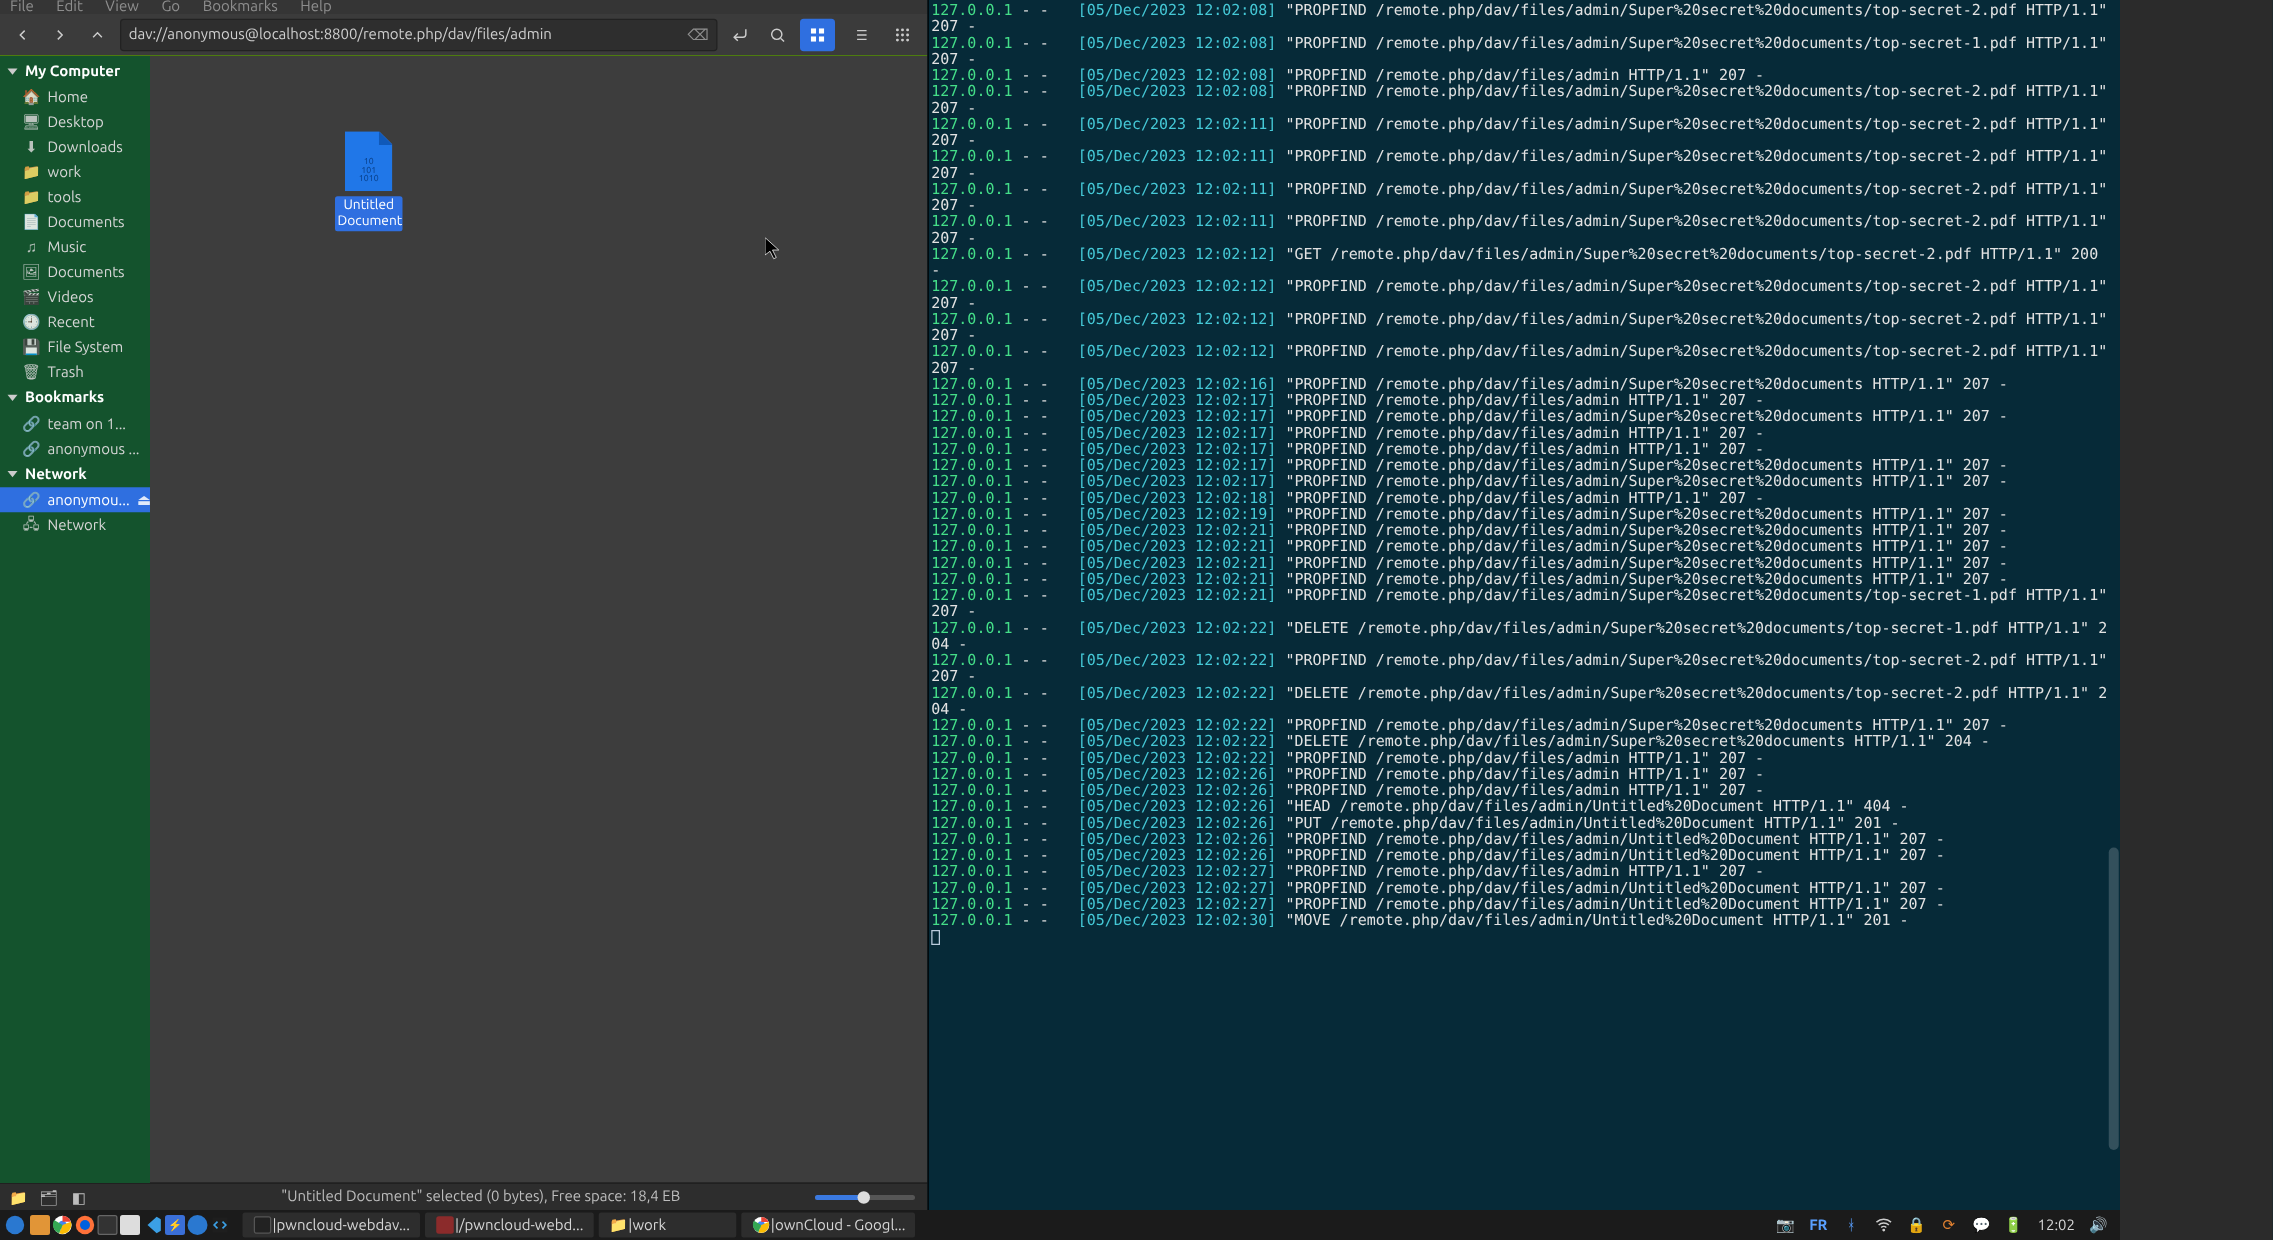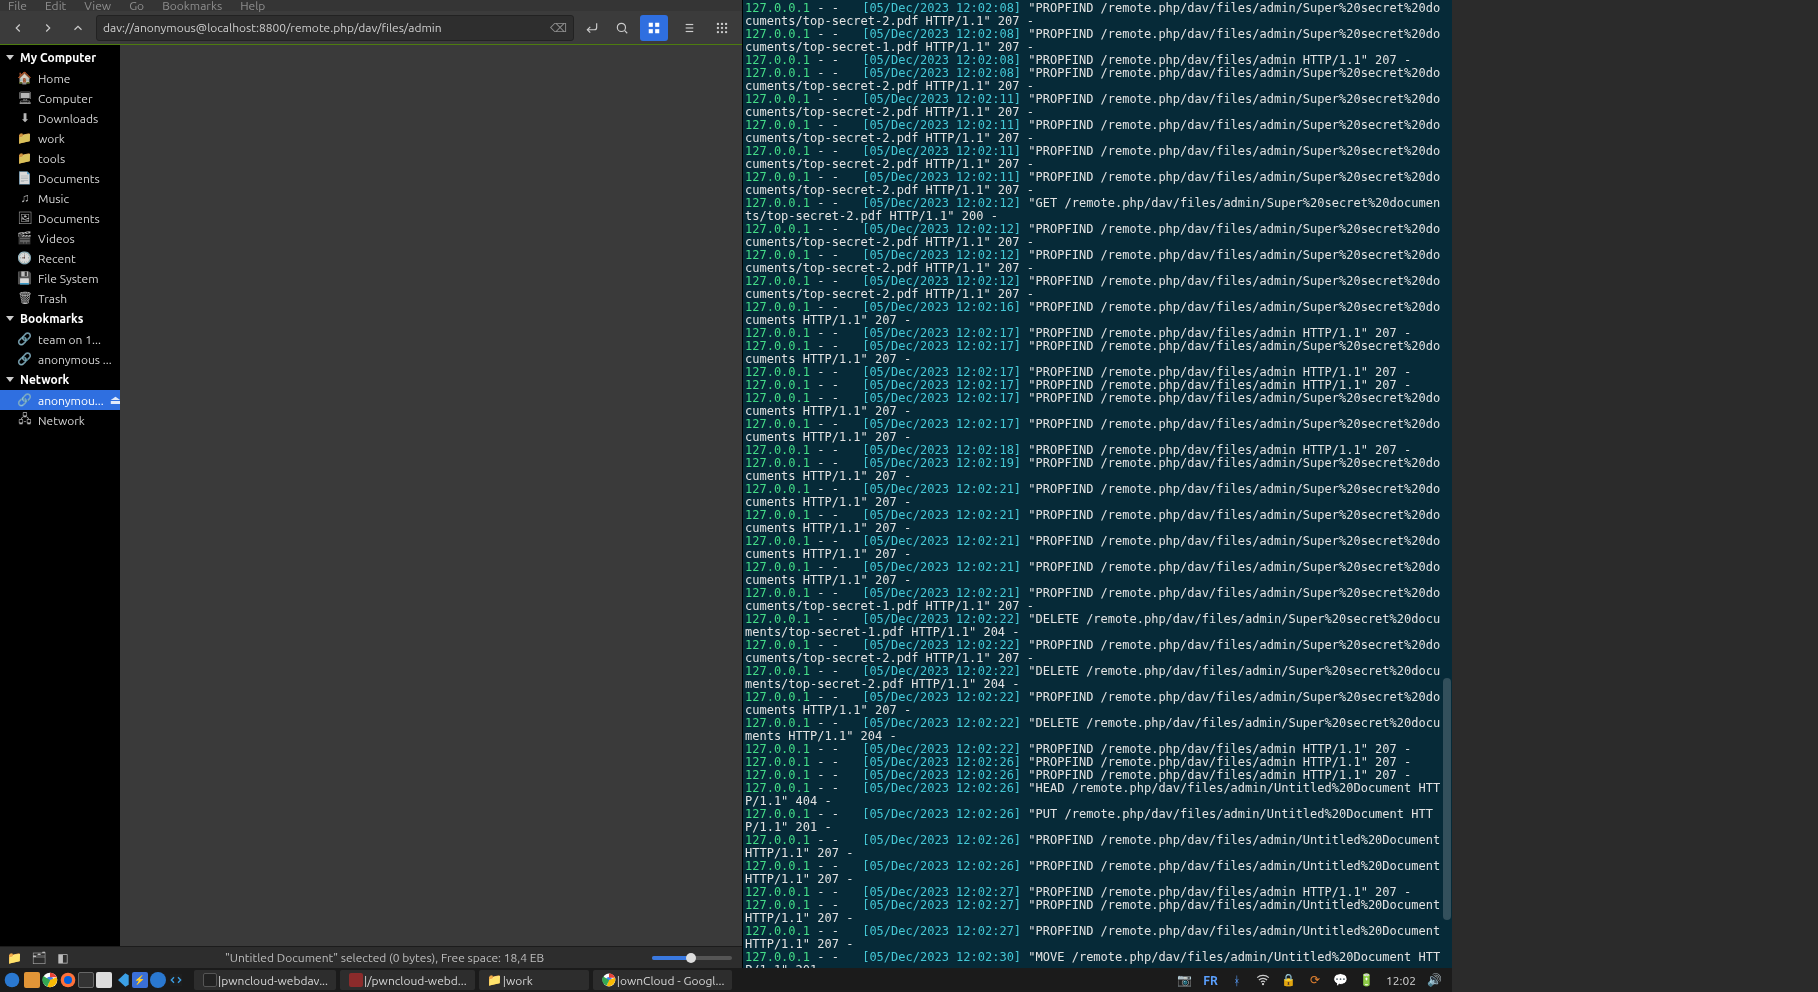--- a/index.html
+++ b/index.html
@@ -1,32 +1,32 @@
 <!DOCTYPE html>
 <html><head>
 <meta charset="utf-8">
 <style>
   * { box-sizing: border-box; margin: 0; padding: 0; }
   html, body { height: 100%; font-family: Ubuntu, "Segoe UI", sans-serif; font-size: 13px; color: #d6d6d6; background: #2b2b2b; overflow: hidden; }
-  .screen { display: flex; width: 1452px; height: 992px; flex-direction: column; border-radius: 26px; }
+  .screen { display: flex; width: 1696px; height: 992px; flex-direction: column; border-radius: 26px; }
 
   
   .apps { display: flex; flex: 1; min-height: 0; }
   .filemgr { width: 742px; display: flex; flex-direction: column; background: #3a3a3a; }
   .fm-menubar { height: 11px; background: #353535; color: #bdbdbd; display: flex; align-items: center; gap: 18px; padding-left: 8px; font-size: 12px; }
   .fm-menubar span { opacity: .65; }
   .fm-toolbar { height: 34px; background: #3b3b3b; display: flex; align-items: center; padding: 0 6px; gap: 6px; border-bottom: 1px solid #4d7c0f; }
   .tb-btn { width: 24px; height: 24px; display: flex; align-items: center; justify-content: center; color: #bdbdbd; border-radius: 3px; }
   .pathbar { flex: 1; height: 26px; background: #2e2e2e; border: 1px solid #222; border-radius: 3px; display: flex; align-items: center; padding: 0 6px; color: #cfcfcf; font-size: 12px; }
   .pathbar .clear { margin-left: auto; opacity: .6; }
   .view-btn { width: 28px; height: 26px; display: flex; align-items: center; justify-content: center; border-radius: 3px; color: #ccc; }
   .view-btn.active { background: #2f6fe0; color: #fff; }
 
   .fm-body { flex: 1; display: flex; min-height: 0; }
-  .sidebar { width: 120px; background: #000000; overflow-y: auto; padding-top: 2px; }
+  .sidebar { width: 120px; background: #14532d; overflow-y: auto; padding-top: 2px; }
   .side-group { color: #fff; font-weight: bold; font-size: 12px; padding: 4px 4px 4px 6px; display: flex; align-items: center; gap: 4px; }
   .side-group::before { content: ""; display: inline-block; width: 0; height: 0; border-left: 4px solid transparent; border-right: 4px solid transparent; border-top: 5px solid #ccc; margin-right: 2px; }
   .side-item { display: flex; align-items: center; gap: 6px; padding: 3px 6px 3px 18px; color: #d6d6d6; font-size: 12px; white-space: nowrap; }
   .side-item.selected { background: #2f6fe0; color: #fff; }
   .side-item .sicon { width: 14px; height: 14px; display: flex; align-items: center; justify-content: center; opacity: .85; font-size: 12px; }
   .side-item .eject { margin-left: auto; opacity: .85; }
 
   .content-area { flex: 1; background: #3d3d3d; position: relative; }
   .file-icon { position: absolute; left: 148px; top: 60px; width: 54px; text-align: center; }
   .file-icon .doc { width: 38px; height: 48px; margin: 0 auto; background: #2077e8; position: relative; clip-path: polygon(0 0, 72% 0, 100% 22%, 100% 100%, 0 100%); display: flex; flex-direction: column; justify-content: flex-end; padding-bottom: 6px; }
@@ -145,21 +145,21 @@
       </div>
       <div class="fm-body">
         <div class="sidebar">
           <div class="side-group">My Computer</div>
           <div class="side-item">
               <span class="sicon">🏠</span>
               <span>Home</span>
             </div>
           <div class="side-item">
               <span class="sicon">🖥</span>
-              <span>Computer</span>
+              <span>Desktop</span>
             </div>
           <div class="side-item">
               <span class="sicon">⬇</span>
               <span>Downloads</span>
             </div>
           <div class="side-item">
               <span class="sicon">📁</span>
               <span>work</span>
             </div>
           <div class="side-item">
@@ -208,20 +208,35 @@
           <div class="side-group">Network</div>
           <div class="side-item selected">
               <span class="sicon">🔗</span>
               <span>anonymou...</span>
               <span class="eject">⏏</span>
             </div>
           <div class="side-item">
               <span class="sicon">🖧</span>
               <span>Network</span>
             </div>
+        </div>
+        <div class="content-area">
+          <div class="file-icon">
+            <div class="doc">
+              <div class="bits" style="white-space:pre;">10
+101
+1010</div>
+            </div>
+            <div class="label">Untitled Document</div>
+          </div>
+          <div class="cursor">
+            <svg width="14" height="18" viewBox="0 0 14 18">
+                <path d="M0 0 L0 14 L4 11 L7 17 L9 16 L6 10 L11 10 Z" fill="#000" stroke="#fff" stroke-width="0.6"></path>
+              </svg>
+          </div>
         </div>
       </div>
       <div class="statusbar" style="position:relative;">
         <div class="left-icons">
           <span class="small-icon">📁</span>
           <span class="small-icon">🗂</span>
           <span class="small-icon">◧</span>
         </div>
         <div class="status-text">"Untitled Document" selected (0 bytes), Free space: 18,4 EB</div>
         <div class="zoom"></div>

